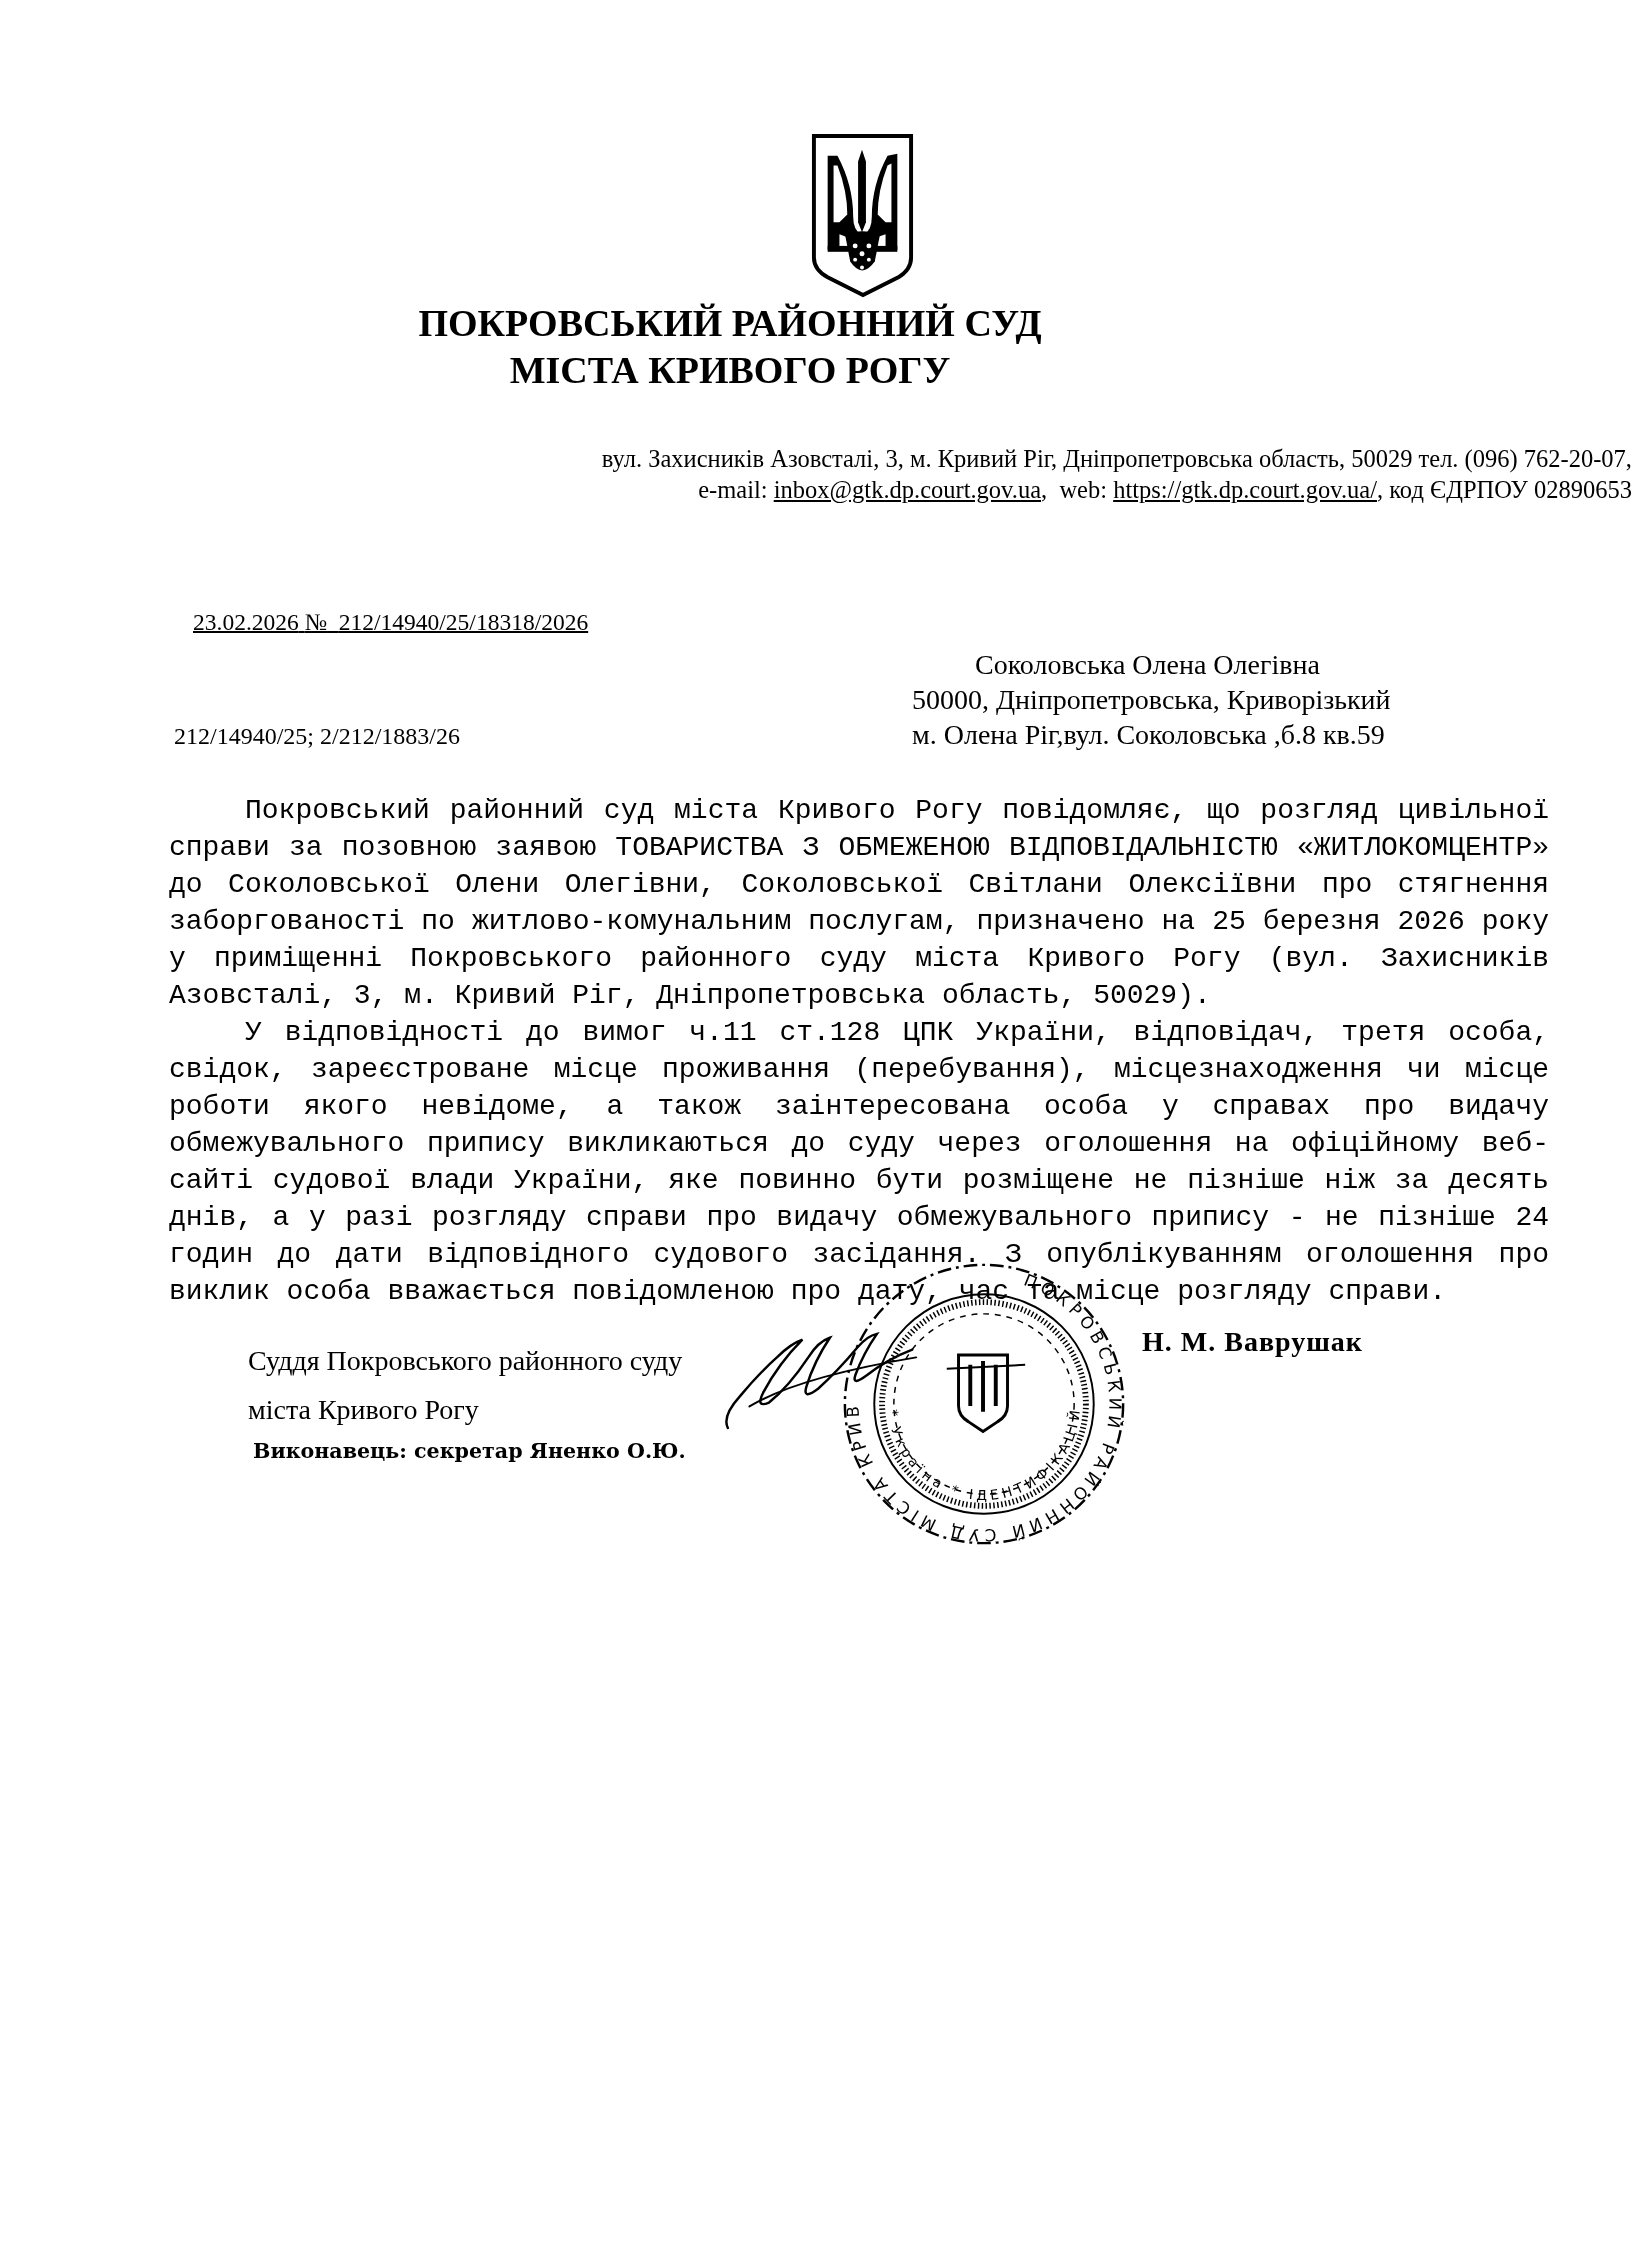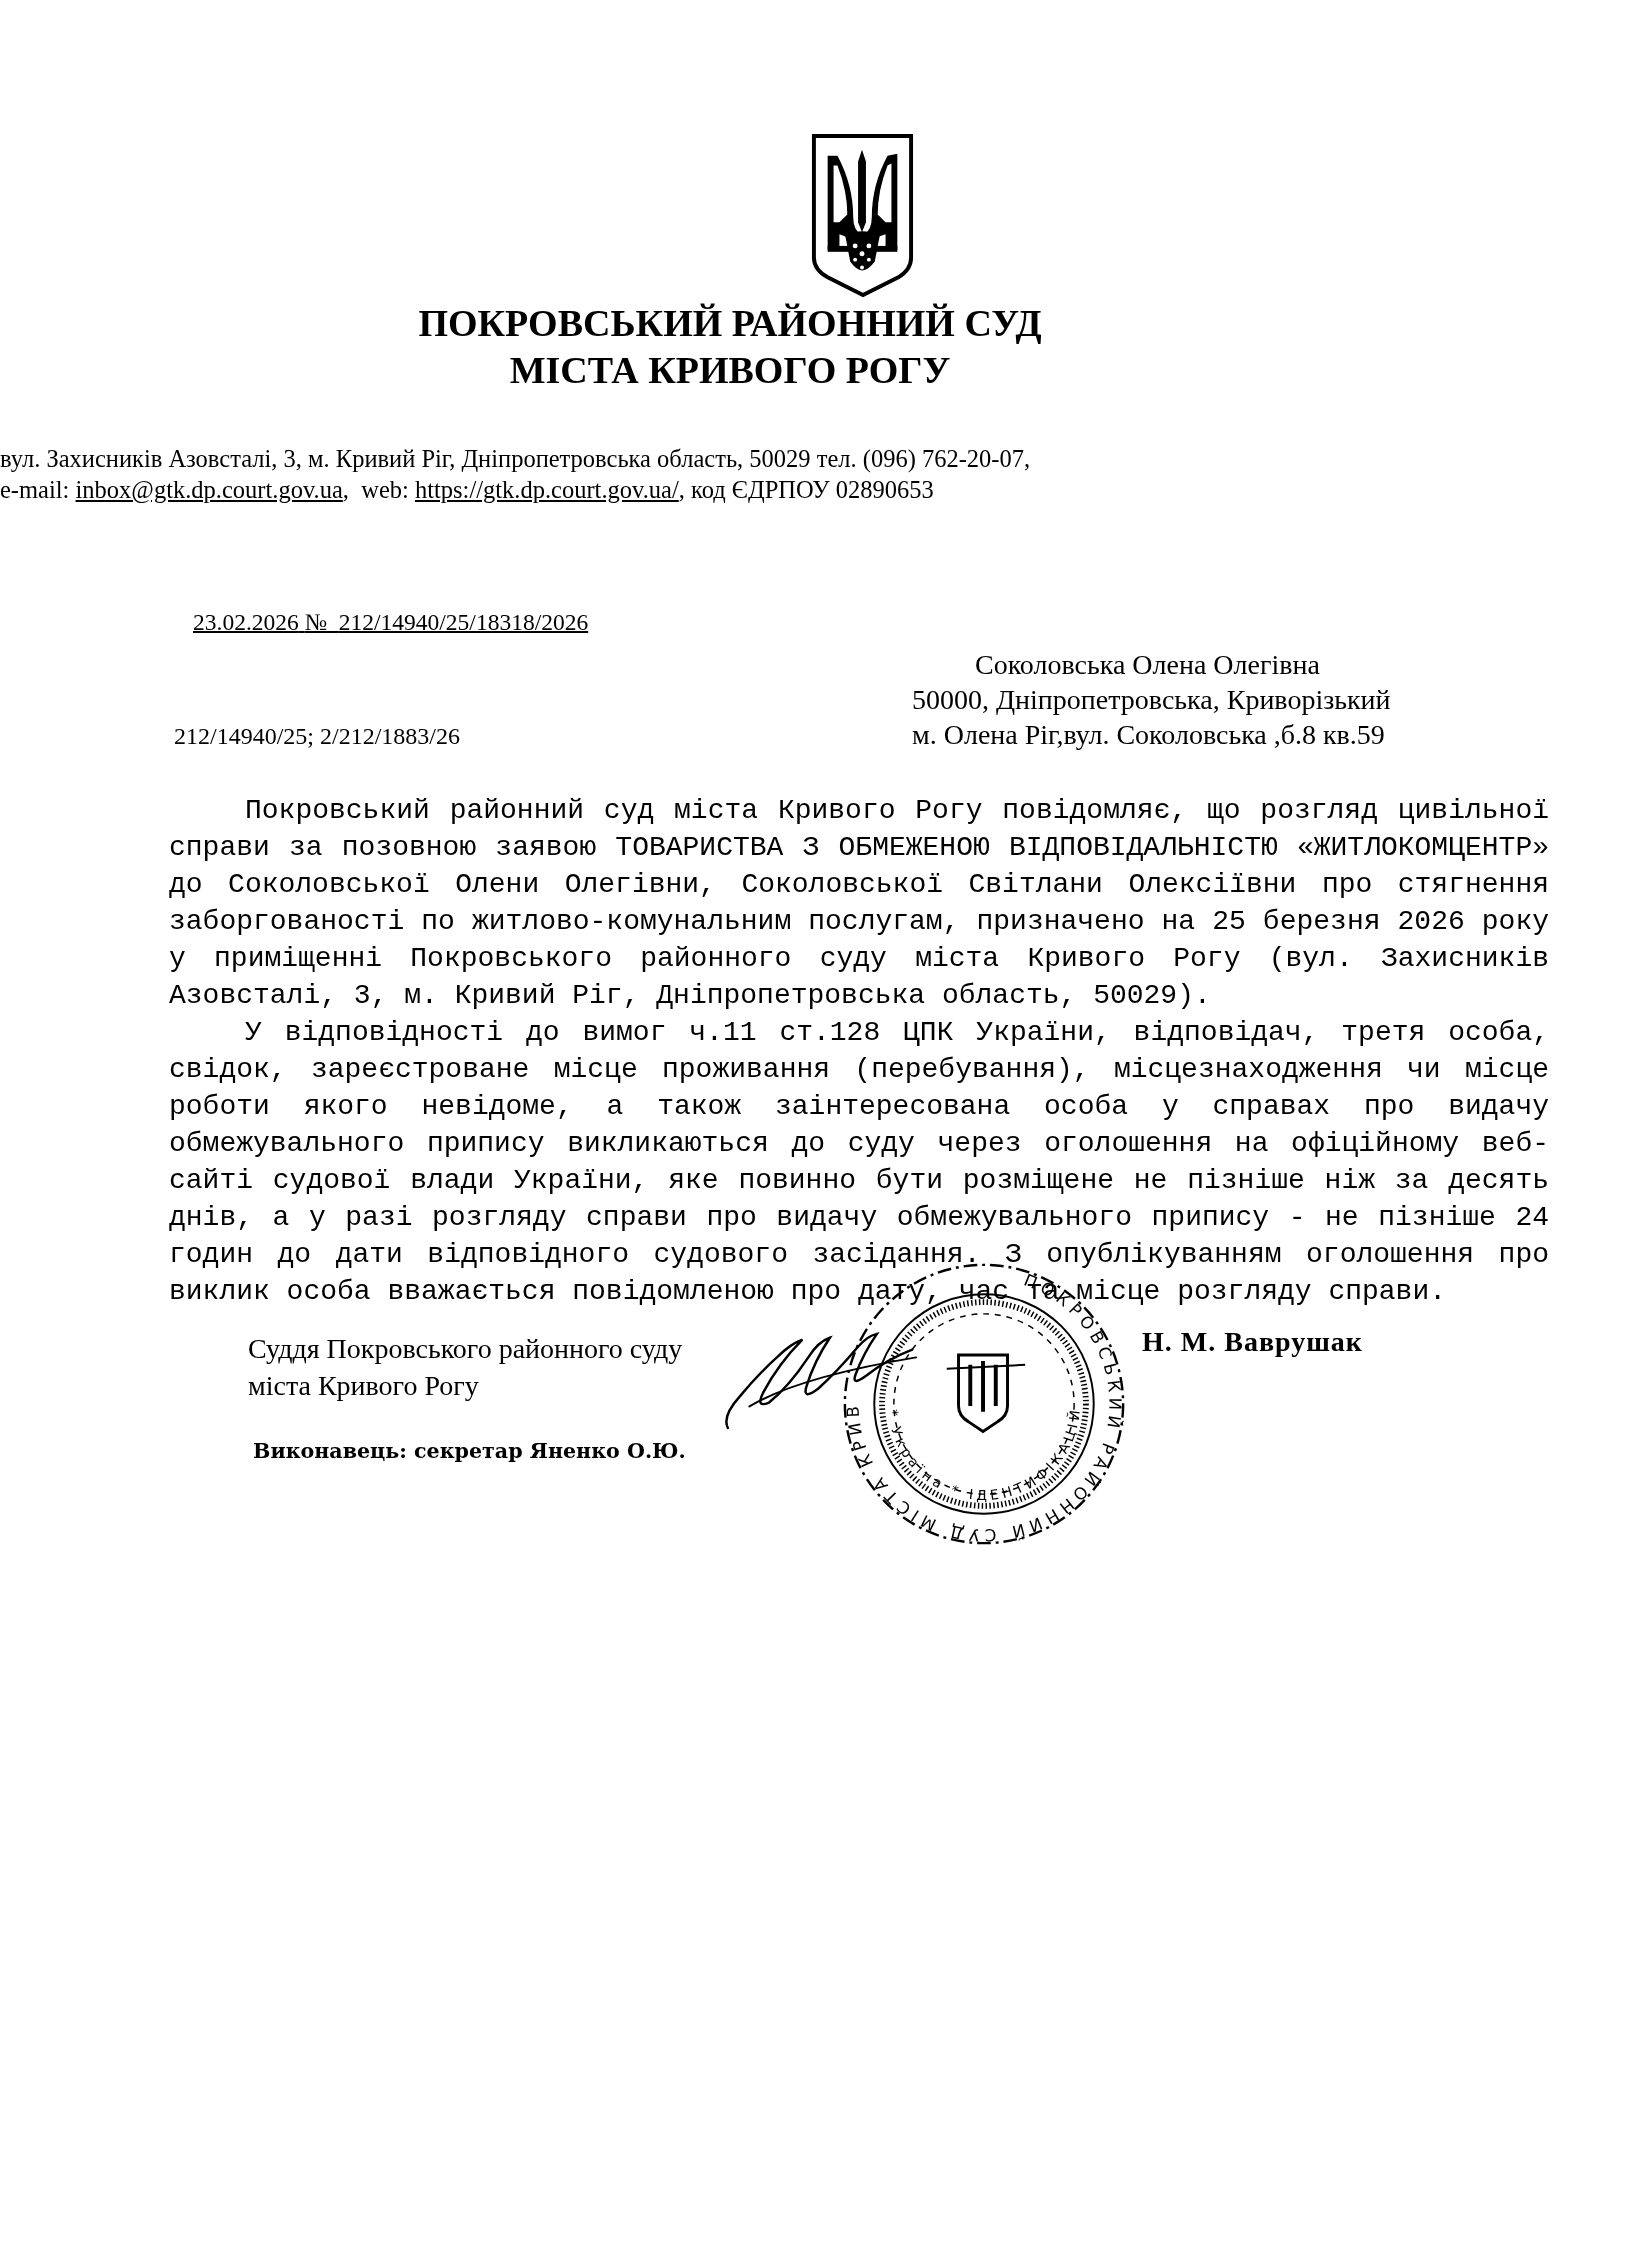--- a/index.html
+++ b/index.html
@@ -36,21 +36,21 @@
       font-size: 38px;
       line-height: 47px;
       letter-spacing: 0px;
     }
     .court-title.l1 { top: 300px; }
     .court-title.l2 { top: 347px; }
     .contacts {
       position: absolute;
       left: 0;
       width: 1632px;
-      text-align: left;
+      text-align: right;
       font-size: 24.5px;
       line-height: 31px;
     }
     .contacts.l1 { top: 443px; }
     .contacts.l2 { top: 474px; }
     .u { text-decoration: underline; }
     .outgoing {
       position: absolute;
       left: 169px;
       top: 608px;
@@ -91,21 +91,21 @@
       margin: 0;
       text-indent: 76px;
     }
     .sign-left {
       position: absolute;
       left: 248px;
       top: 1330px;
       font-size: 28px;
       line-height: 37px;
     }
-    .sign-left span { display: block; }
+    .sign-left span { display: block; margin-top: 12px; }
     .judge-name {
       position: absolute;
       left: 1142px;
       top: 1323px;
       font-size: 28px;
       line-height: 37px;
       letter-spacing: 1px;
       font-weight: bold;
     }
     .executor {

